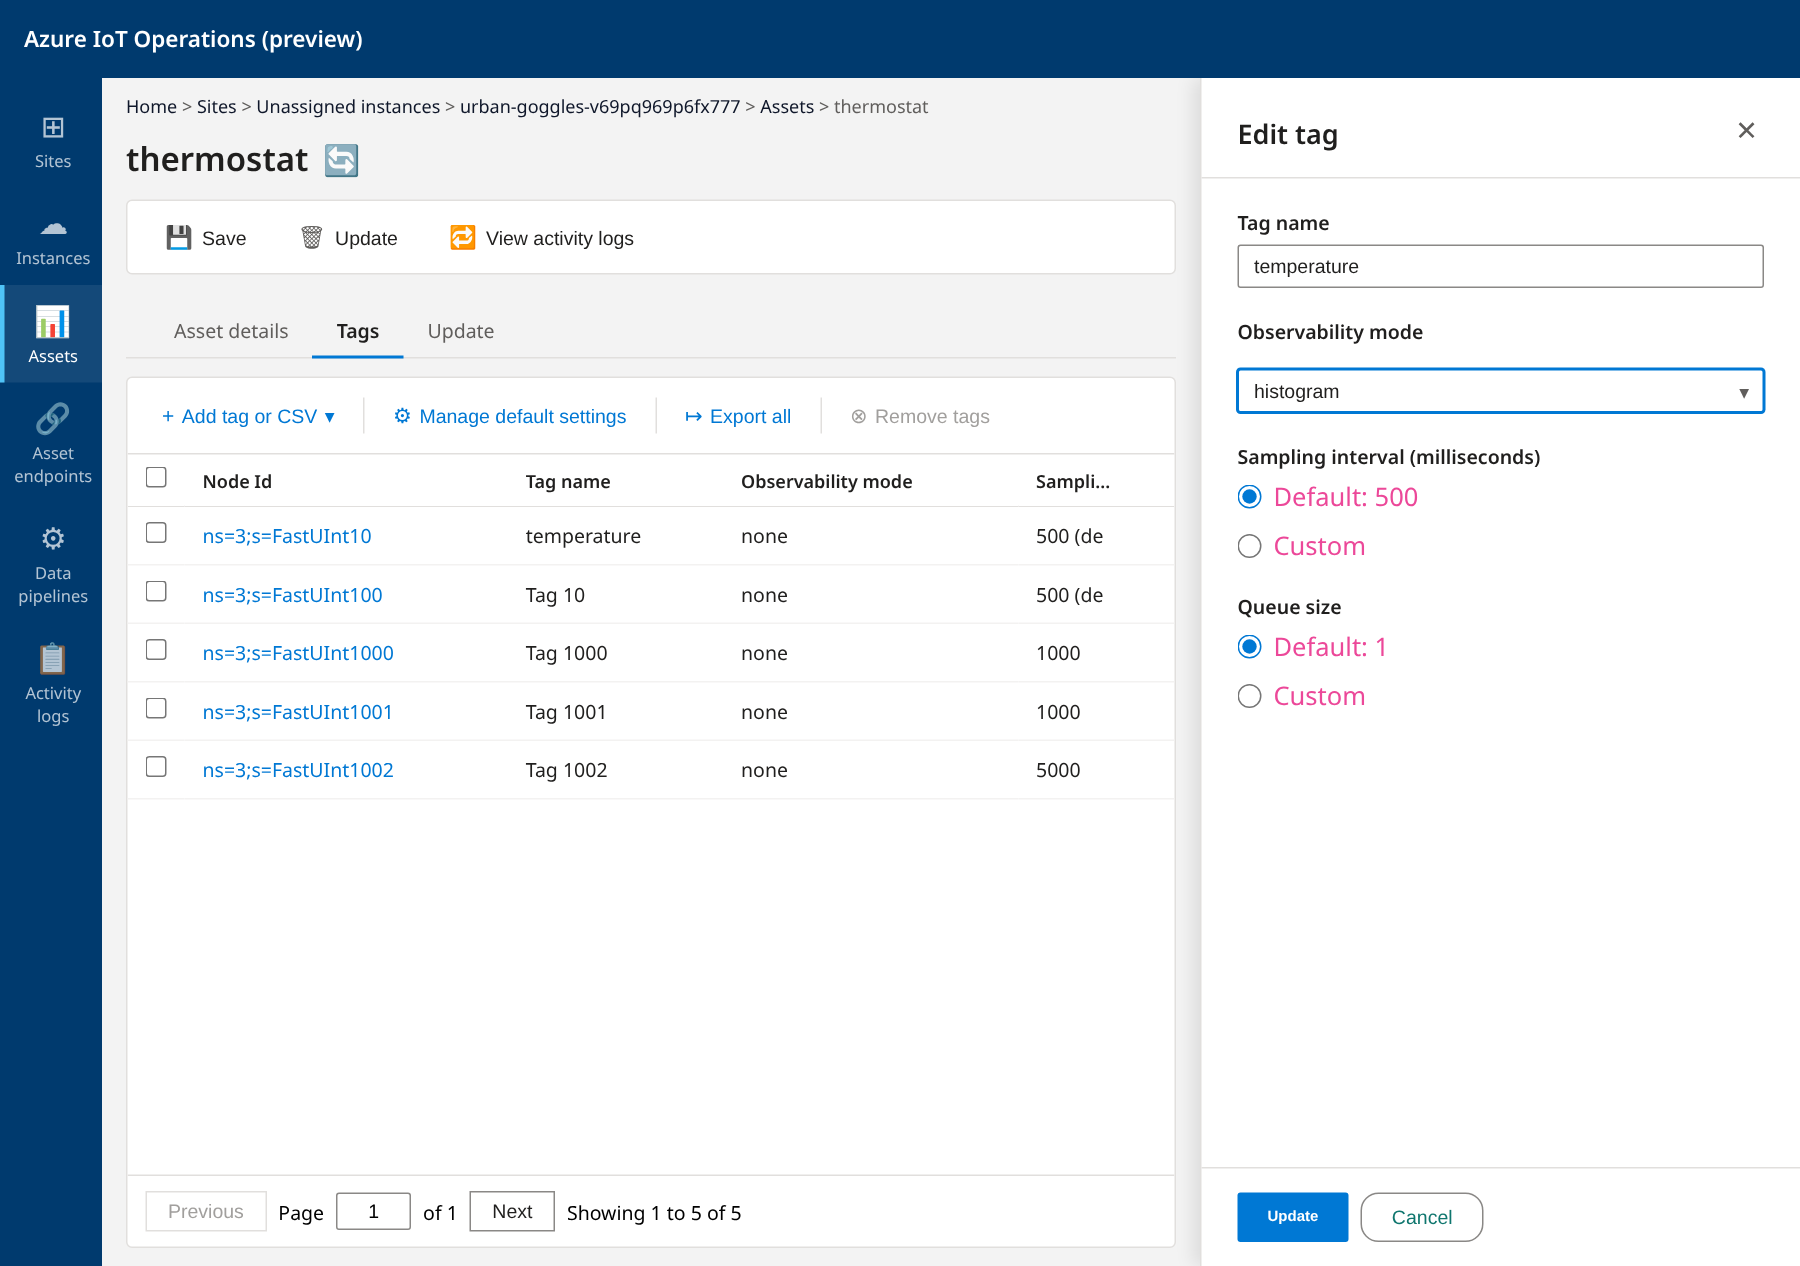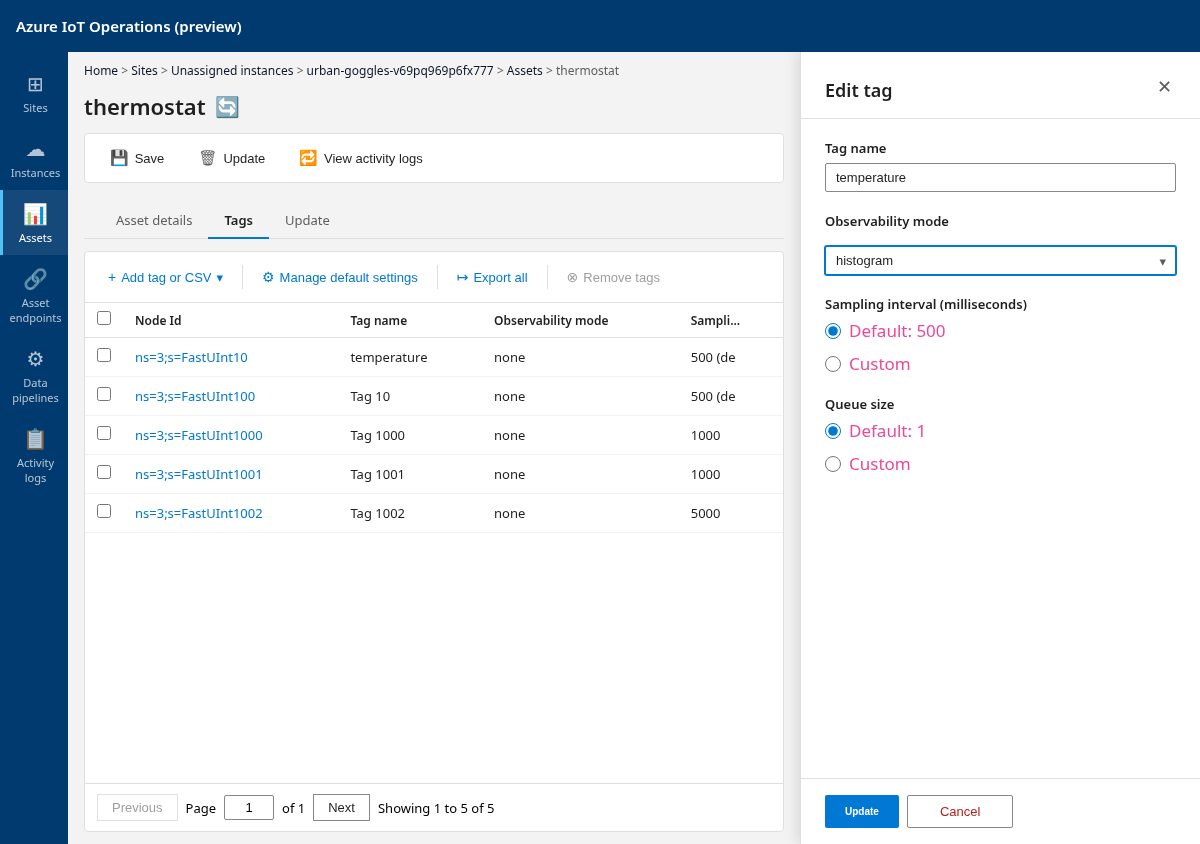--- a/index.html
+++ b/index.html
@@ -296,25 +296,25 @@
       padding: 8px 20px;
       background: #0078d4;
       color: white;
       border: none;
       border-radius: 2px;
       cursor: pointer;
       font-size: 10px;
       font-weight: 600;
     }
     .btn-secondary {
-      padding: 8px 32px;
-      background: white;
-      color: #b91c1c;
+      padding: 8px 20px;
+      background: white;
+      color: #0f766e;
       border: 1px solid #8a8886;
-      border-radius: 2px;
+      border-radius: 12px;
       cursor: pointer;
       font-size: 13px;
     }
 
     .breadcrumb-link { color: #0f172a; cursor: pointer; text-decoration: none; }
   </style>
 </head>
 <body>
 
 <div class="top-bar">

